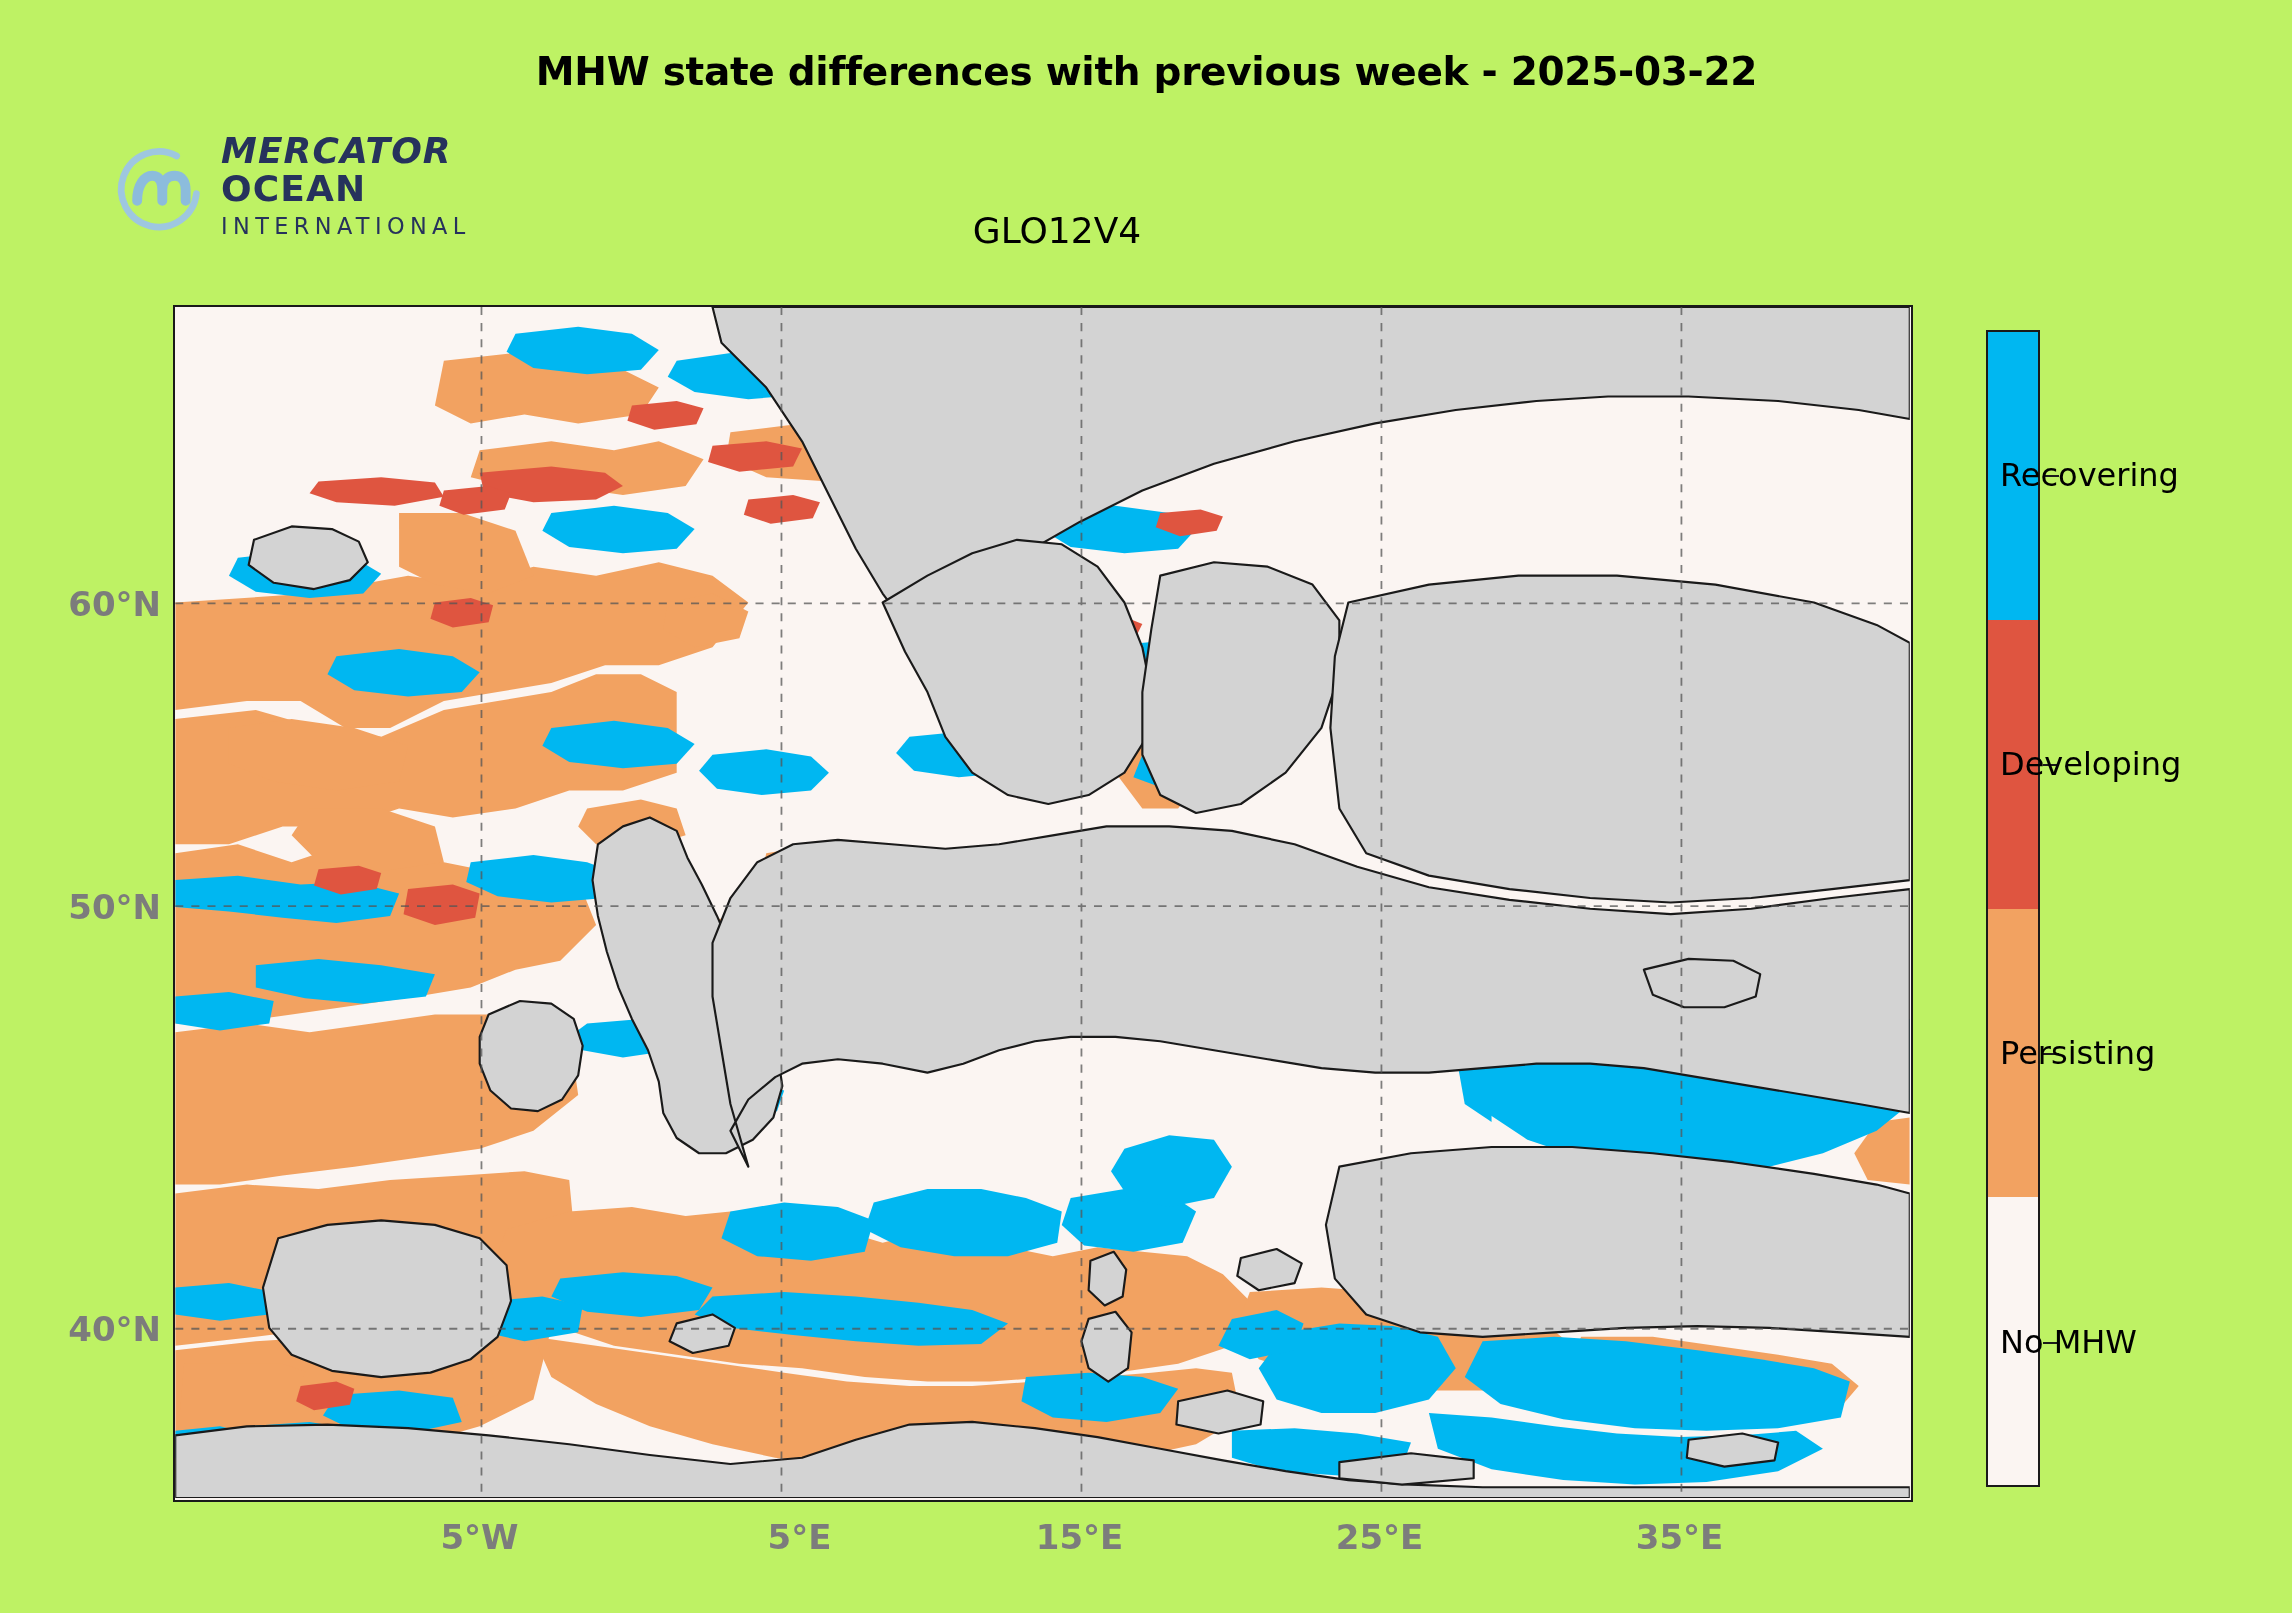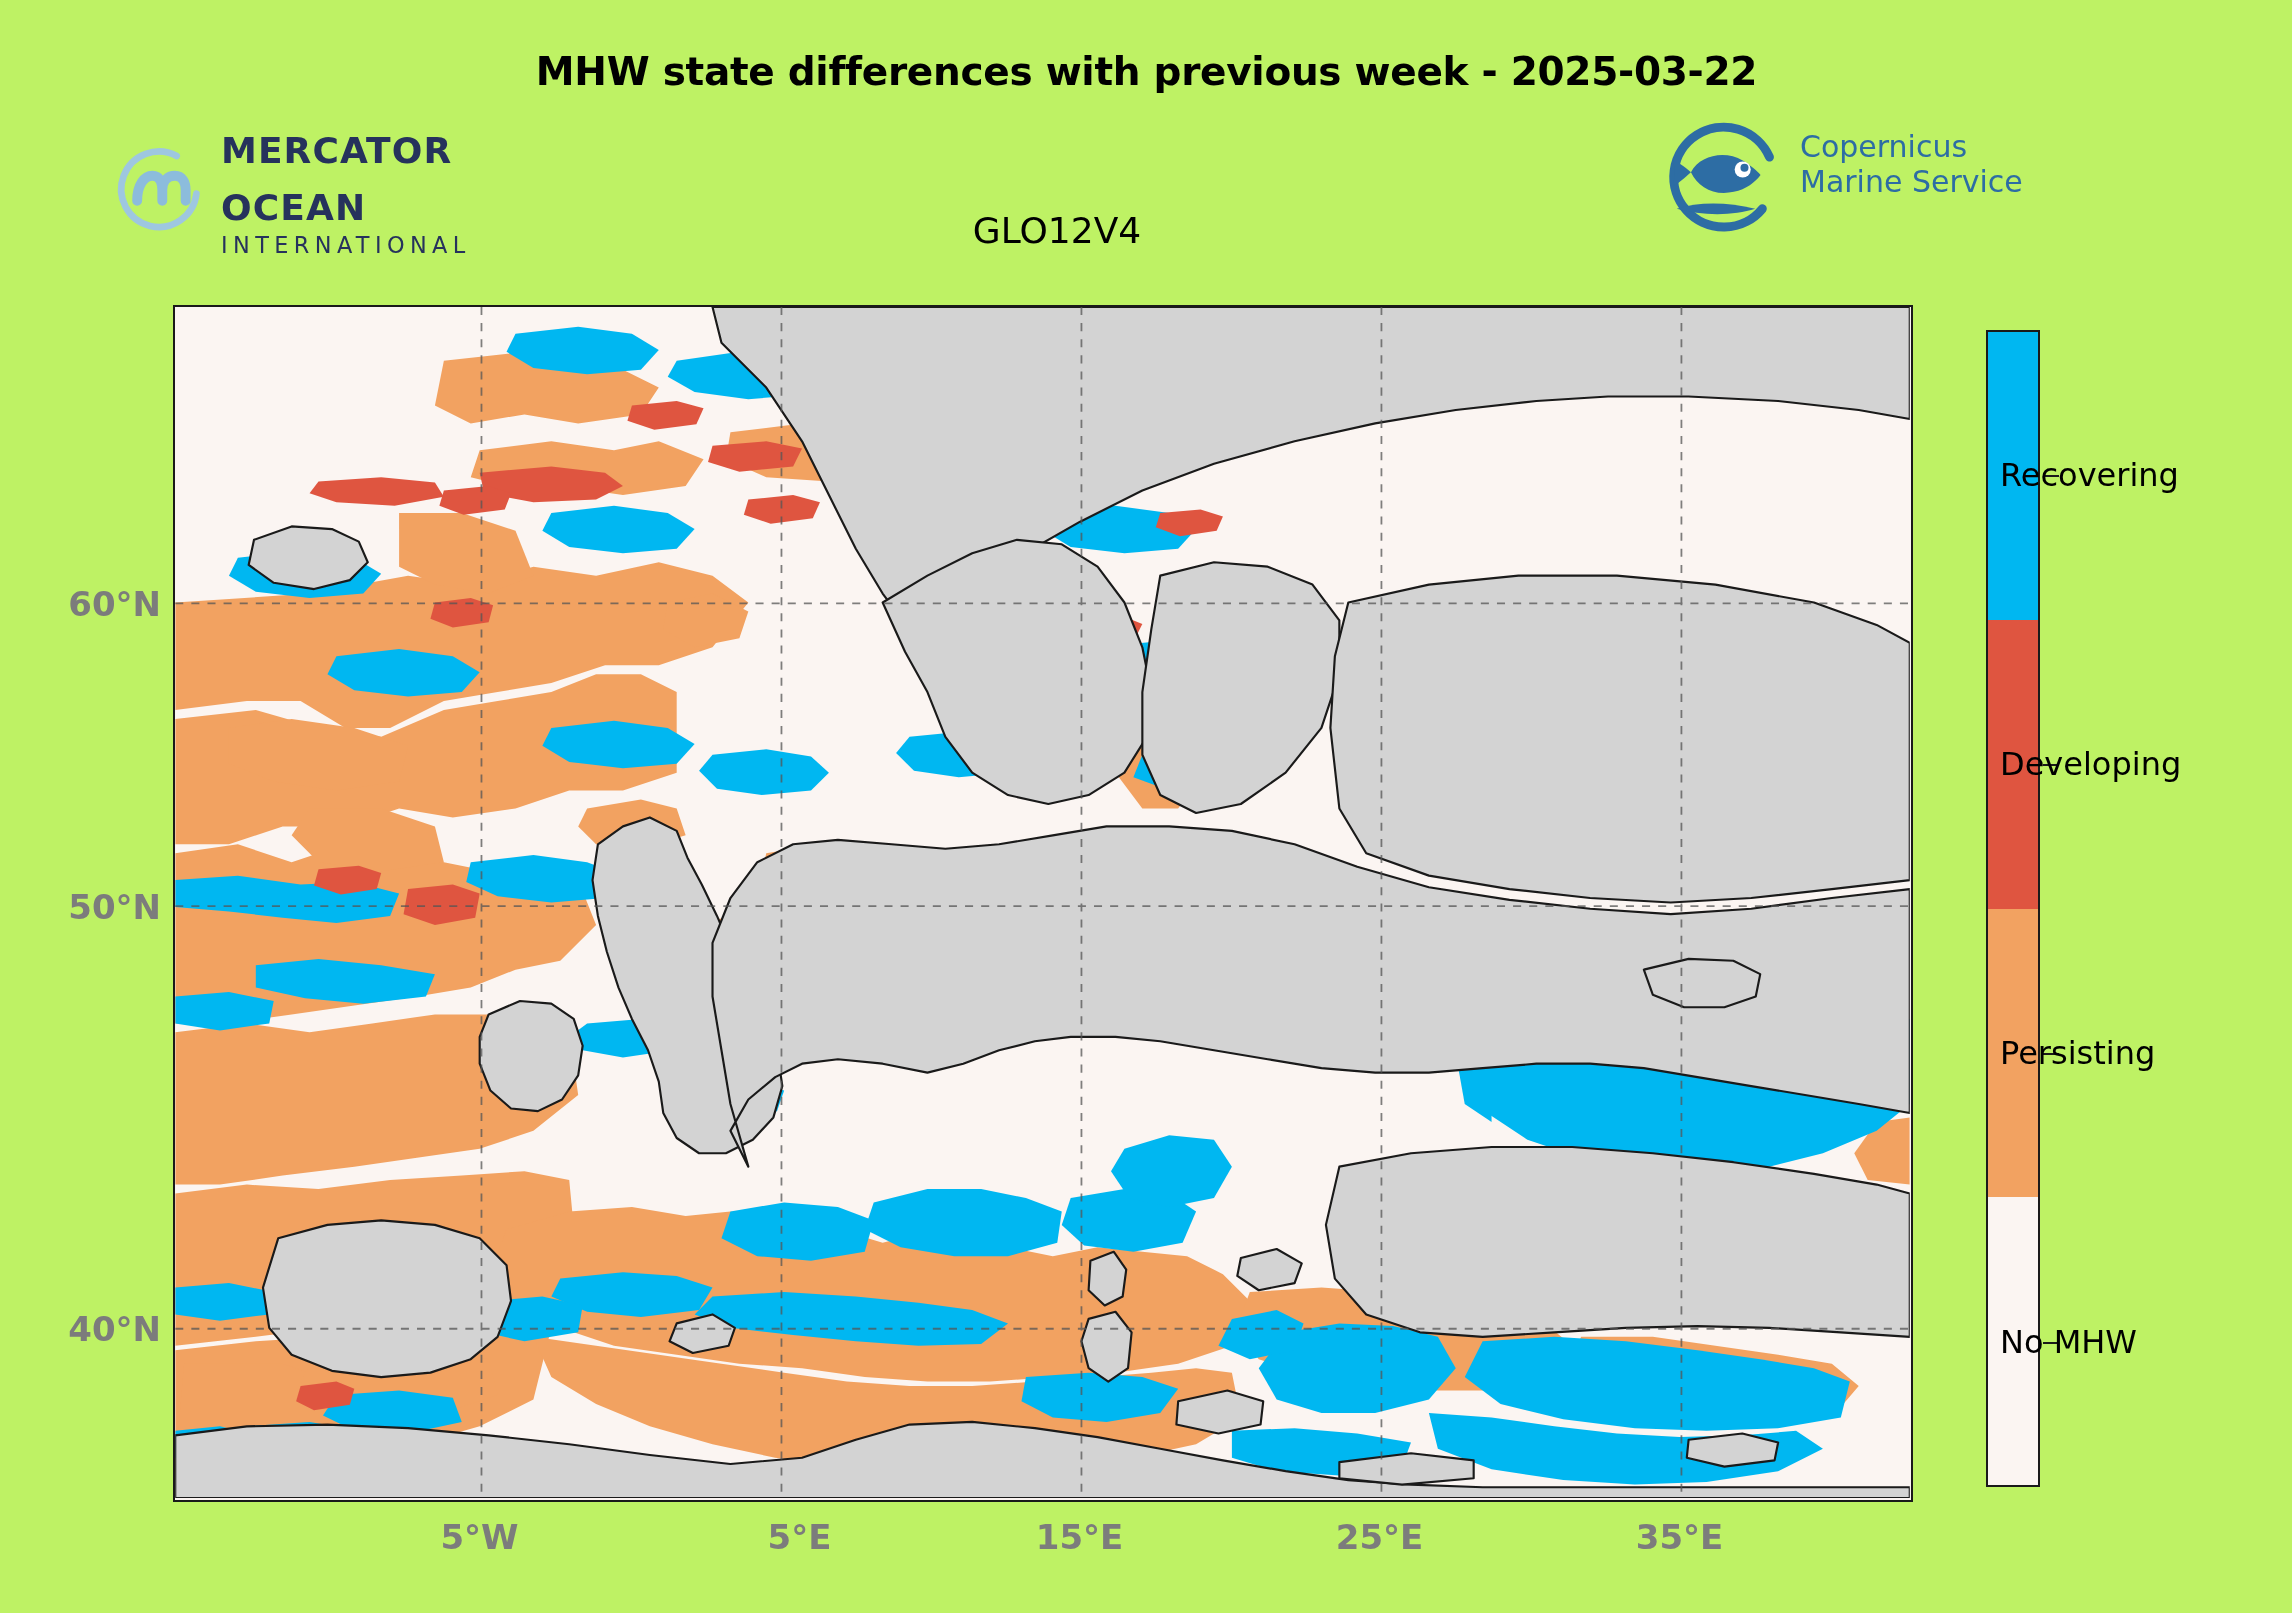--- a/index.html
+++ b/index.html
@@ -57,21 +57,21 @@
     line-height: 1.0;
   }
   .merc-l1, .merc-l2 {
     font-family: "DejaVu Sans", sans-serif;
     font-weight: bold;
     font-size: 36px;
     color: #26325c;
     letter-spacing: 1.1px;
     display: block;
   }
-  .merc-l1 { margin-bottom: 21px; }
+  .merc-l1 { margin-bottom: 2px; font-style: italic; }
   .merc-l3 {
     display: block;
     font-family: "DejaVu Sans", sans-serif;
     font-weight: normal;
     font-size: 22.4px;
     color: #26325c;
     letter-spacing: 5.4px;
     margin-top: 8px;
   }
 
@@ -167,35 +167,20 @@
       <path d="M 28 70 C 28 52 36 42 45 42 C 53 42 56 49 56 58 L 56 70
                M 56 58 C 56 48 62 42 70 42 C 78 42 82 49 82 58 L 82 70" fill="none" stroke="#8cbcdc" stroke-width="11" stroke-linecap="round" stroke-linejoin="round"></path>
     </svg>
     <div id="mercator-text">
       <span class="merc-l1">MERCATOR</span>
       <span class="merc-l2">OCEAN</span>
       <span class="merc-l3">INTERNATIONAL</span>
     </div>
   </div>
 
-  <div id="copernicus-logo">
-    <svg id="cop-mark" viewBox="0 0 140 130">
-      <path d="M 126 46 A 56 56 0 1 0 118 104" fill="none" stroke="#2d6da4" stroke-width="10" stroke-linecap="round"></path>
-      <path d="M 38 63 C 48 44 76 38 96 50 C 106 56 112 62 116 66
-               C 110 74 100 82 86 85 C 64 90 46 80 38 63 Z" fill="#2d6da4"></path>
-      <path d="M 38 63 C 30 56 24 52 18 50 C 20 58 20 70 18 78 C 24 76 30 70 38 63 Z" fill="#2d6da4"></path>
-      <circle cx="96" cy="60" r="9" fill="#ffffff"></circle>
-      <circle cx="98" cy="58" r="4.5" fill="#2d6da4"></circle>
-      <path d="M 22 104 C 46 96 78 96 110 104 C 86 112 50 112 22 104 Z" fill="#2d6da4"></path>
-    </svg>
-    <div id="cop-text">
-      <span class="cop-line">Copernicus</span>
-      <span class="cop-line">Marine Service</span>
-    </div>
-  </div>
 
   <div id="subtitle">GLO12V4</div>
 
   <div id="map-frame">
     <svg id="map-svg" width="1735" height="1191" viewBox="0 0 1937 1330">
       <defs>
 
         <clipPath id="plotclip">
             <rect x="0" y="0" width="1937" height="1330"></rect>
           </clipPath>

